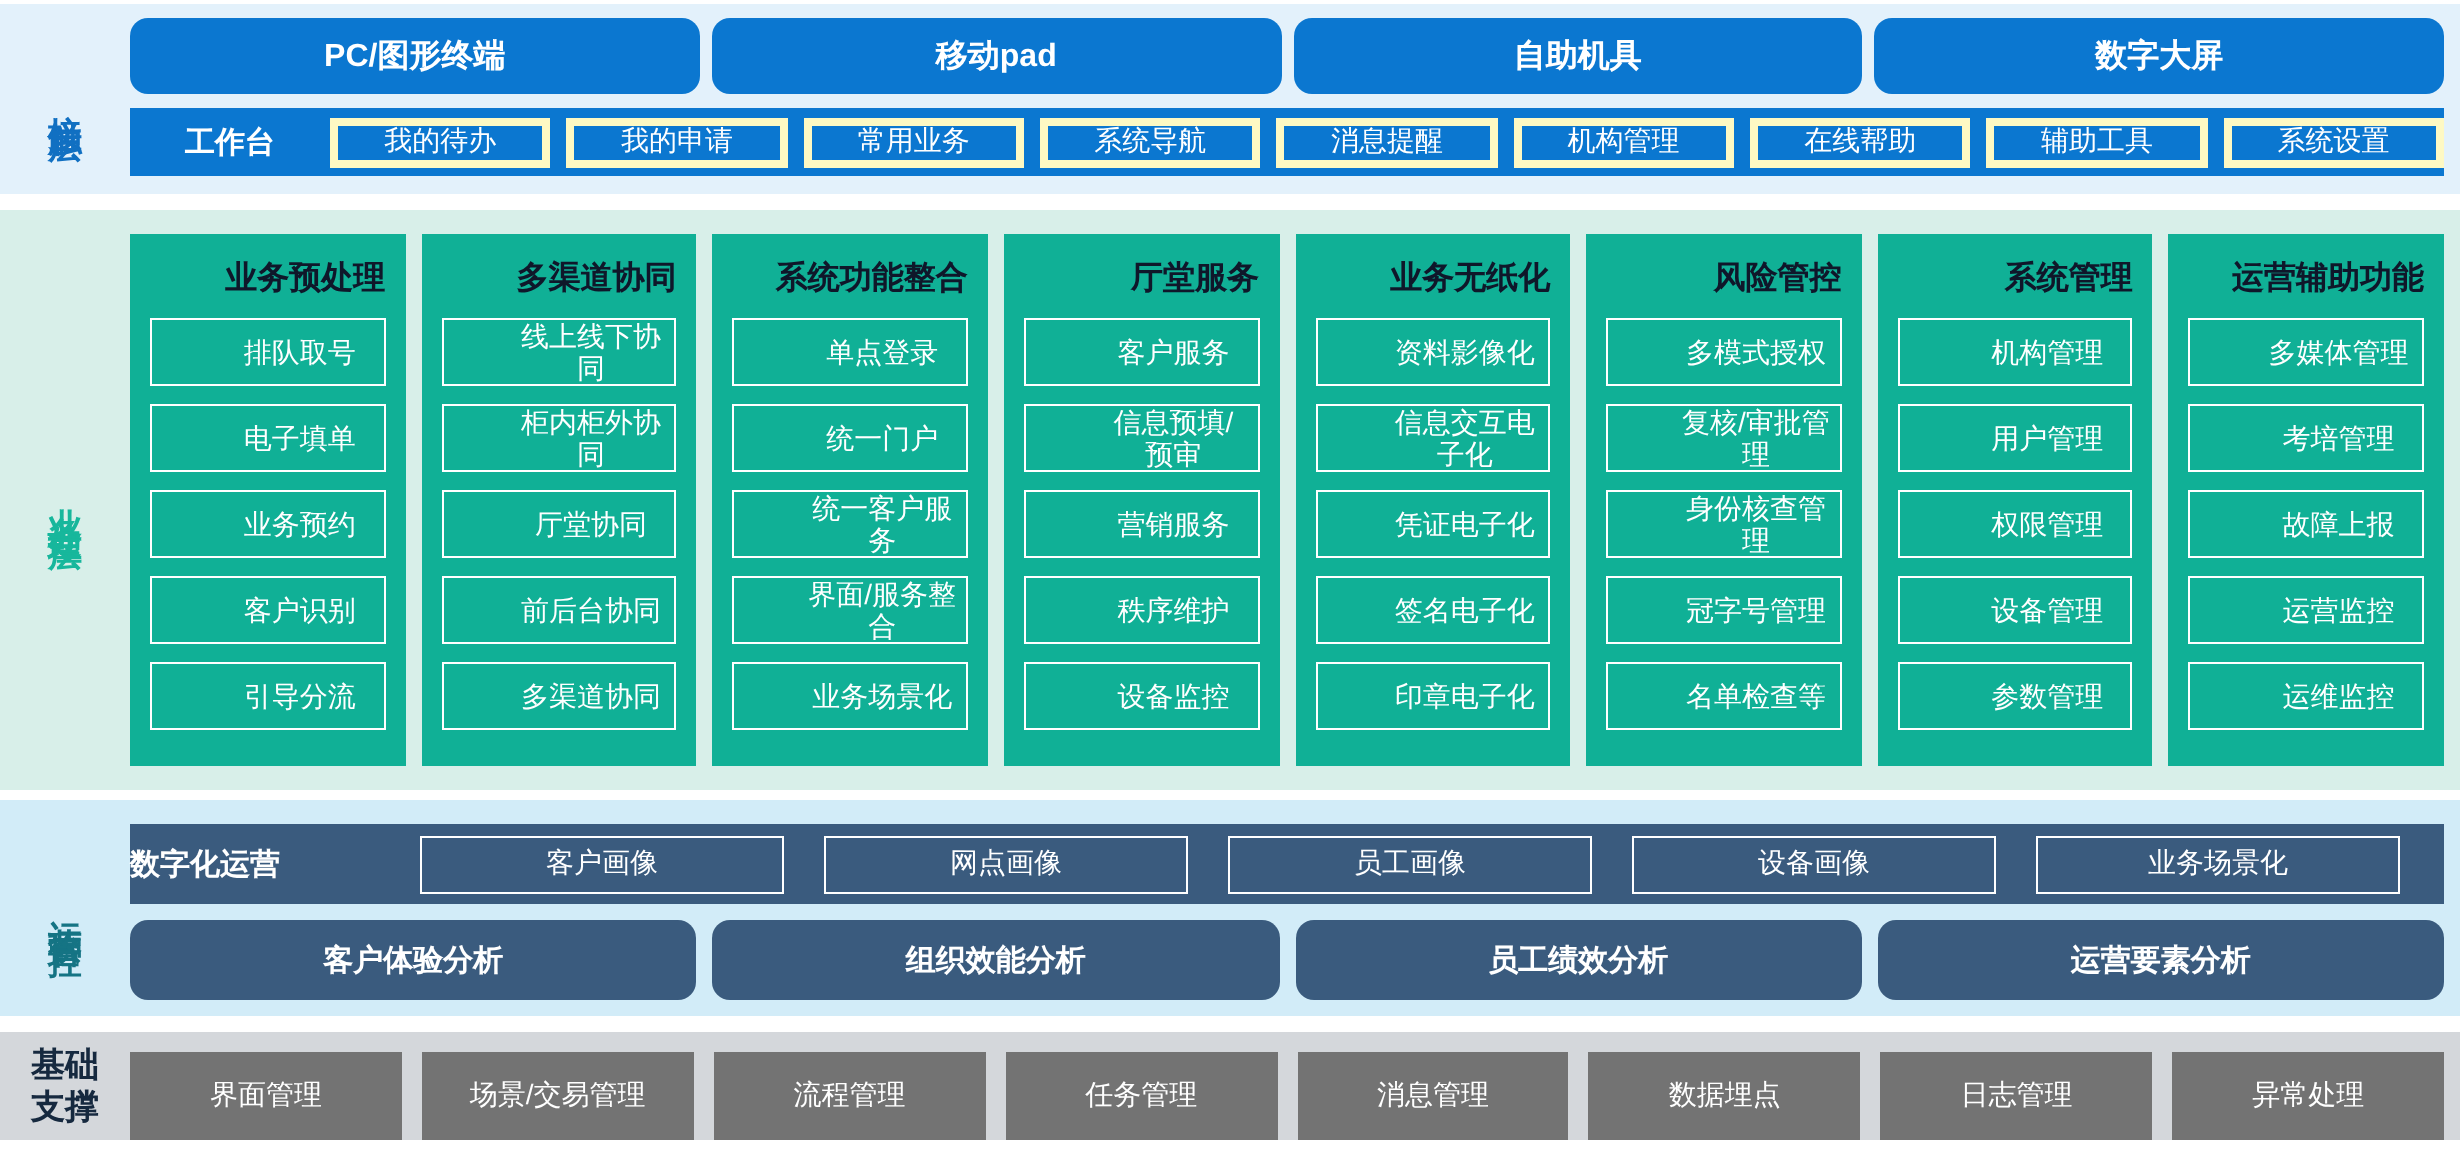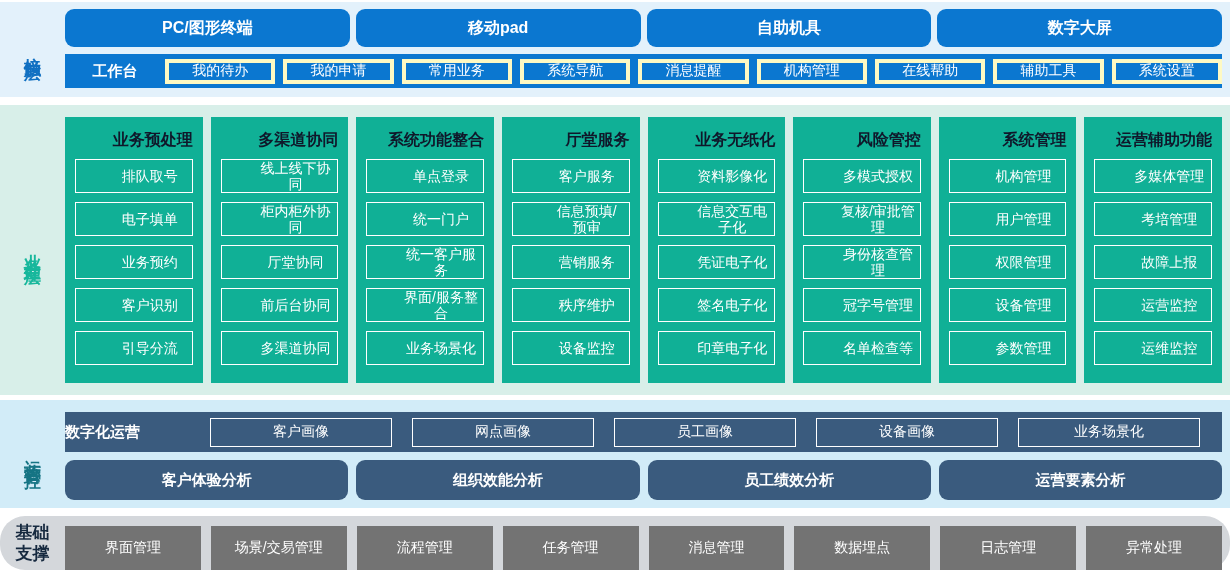--- a/index.html
+++ b/index.html
@@ -4,21 +4,21 @@
 <style>
   * { margin:0; padding:0; box-sizing:border-box; }
   html,body { background:#ffffff; }
   body { width:1230px; height:583px; font-family:"Liberation Sans","DejaVu Sans",sans-serif; }
   .stage { width:1230px; height:583px; background:#fff; display:flex; flex-direction:column; overflow:hidden; }
 
   .band { display:flex; flex:none; }
   .band-contact  { height:95px;  margin-top:2px; background:#e3f1fb; }
   .band-business { height:290px; margin-top:8px; background:#d8efe9; }
   .band-ops      { height:108px; margin-top:5px; background:#d2ecf8; }
-  .band-base     { height:54px;  margin-top:8px; background:#d4d7db;border-radius:25px; }
+  .band-base     { height:54px;  margin-top:8px; background:#d4d7db; }
 
   .side-label { width:65px; flex:none; display:flex; align-items:center; justify-content:center;
                 font-weight:bold; font-size:17px; }
   .vtext { writing-mode:vertical-rl; text-orientation:upright; letter-spacing:4px; }
   .lbl-blue  { color:#1170c2; }
   .lbl-green { color:#17b79c; }
   .lbl-teal  { color:#157484; }
   .lbl-navy  { color:#16293f; }
   .wrap2 { display:block; width:42px; word-break:break-all; text-align:center; line-height:1.25; }
 

